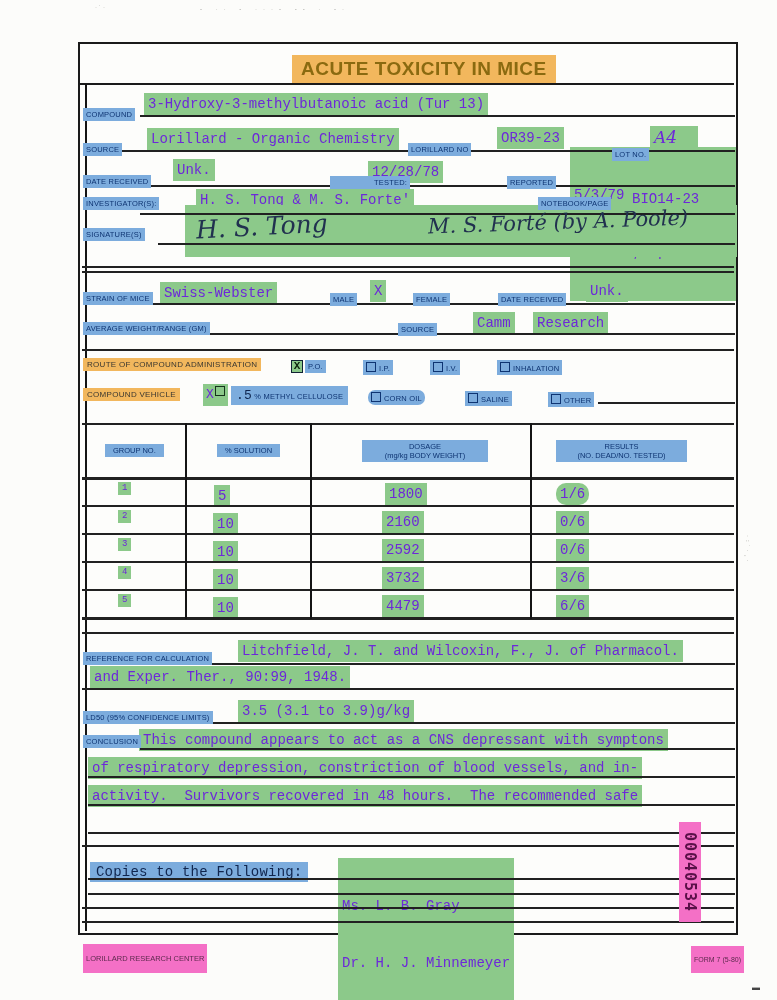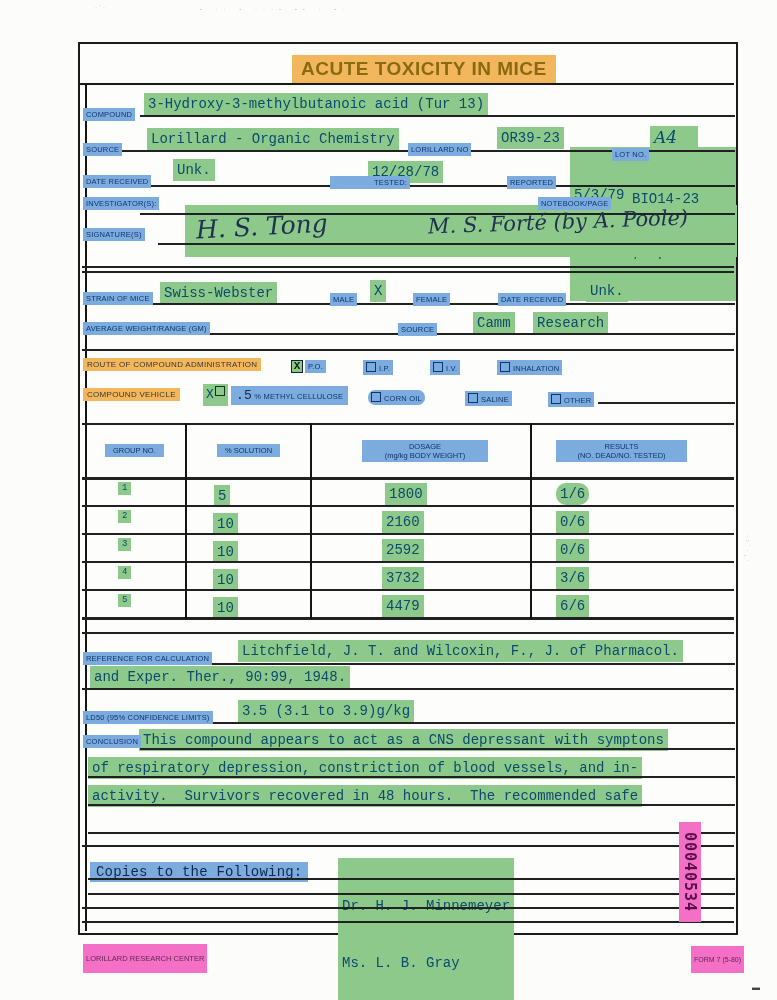--- a/index.html
+++ b/index.html
@@ -5,21 +5,21 @@
   html,body{margin:0;padding:0;background:#e8e8e6;}
   .page{position:relative;width:777px;height:1000px;background:#fcfcfa;overflow:hidden;
         font-family:"Liberation Sans",sans-serif;}
   .abs{position:absolute;}
   
   .form-frame{position:absolute;left:78px;top:42px;width:656px;height:889px;
               border:2.5px solid #1a1a1a;background:#fdfdfb;z-index:0;}
   .rule{position:absolute;background:#212121;height:1.5px;z-index:3;}
   .vline{position:absolute;background:#141414;width:2px;z-index:3;}
   
-  .hl-green{position:absolute;background:#8cc98a;color:#0c4a6e;z-index:2;
+  .hl-green{position:absolute;background:#8cc98a;color:#6d28d9;z-index:2;
             font-family:"Liberation Mono",monospace;font-size:14px;line-height:20px;
             padding:1px 4px;white-space:pre;}
   .hl-blue{position:absolute;background:#7cacdd;color:#0e3472;z-index:4;
            font-size:7.5px;letter-spacing:.2px;padding:2px 3px;white-space:nowrap;}
   .hl-orange{position:absolute;background:#f2b75d;color:#3a3730;z-index:4;
              font-size:8px;letter-spacing:.3px;padding:2px 4px;white-space:nowrap;}
   .hl-pink{position:absolute;background:#f470c6;z-index:4;color:#5e2a4e;
            font-size:7.5px;padding:10px 3px;white-space:nowrap;}
   .title-band{position:absolute;left:78px;top:42px;width:656px;height:41px;
               border-bottom:2px solid #1a1a1a;z-index:1;}
@@ -109,20 +109,21 @@
   <div class="hl-green" style="left:173px;top:159px;">Unk.</div>
   <div class="hl-blue" style="left:330px;top:176px;padding-left:44px;">TESTED:</div>
   <div class="hl-green" style="left:368px;top:161px;">12/28/78</div>
   <div class="hl-blue" style="left:507px;top:176px;">REPORTED</div>
   <div class="hl-green" style="left:570px;top:147px;width:158px;line-height:19px;">
     <div>5/3/79</div>
     <div>10/6/80, Update</div>
   </div>
 
   <div class="hl-blue" style="left:83px;top:197px;">INVESTIGATOR(S):</div>
+  <div class="hl-green" style="left:196px;top:189px;">H. S. Tong &amp; M. S. Forte'</div>
   <div class="hl-blue" style="left:538px;top:197px;">NOTEBOOK/PAGE</div>
   <div class="hl-green" style="left:628px;top:188px;">BIO14-23</div>
 
   <div class="hl-blue" style="left:83px;top:228px;">SIGNATURE(S)</div>
   <div class="hl-green" style="left:185px;top:205px;width:544px;height:50px;"></div>
   <div class="sig" style="left:196px;top:212px;font-size:25px;transform:rotate(-3deg);">H. S. Tong</div>
   <div class="sig" style="left:428px;top:210px;font-size:21px;transform:rotate(-2deg);">M. S. Forté (by A. Poole)</div>
 
   <div class="hl-blue" style="left:83px;top:292px;">STRAIN OF MICE</div>
   <div class="hl-green" style="left:160px;top:282px;">Swiss-Webster</div>
@@ -194,22 +195,22 @@
   <div class="hl-blue" style="left:83px;top:711px;">LD50 (95% CONFIDENCE LIMITS)</div>
   <div class="hl-green" style="left:238px;top:700px;">3.5 (3.1 to 3.9)g/kg</div>
 
   <div class="hl-blue" style="left:83px;top:735px;">CONCLUSION</div>
   <div class="hl-green" style="left:139px;top:729px;">This compound appears to act as a CNS depressant with symptons</div>
   <div class="hl-green" style="left:88px;top:757px;">of respiratory depression, constriction of blood vessels, and in-</div>
   <div class="hl-green" style="left:88px;top:785px;">activity.  Survivors recovered in 48 hours.  The recommended safe</div>
 
   <div class="hl-blue" style="left:90px;top:862px;font-family:'Liberation Mono',monospace;font-size:14px;color:#10264f;padding:2px 6px;">Copies to the Following:</div>
   <div class="hl-green" style="left:338px;top:858px;line-height:19px;">
+    <div>Ms. L. B. Gray</div>
     <div>Dr. H. J. Minnemeyer</div>
-    <div>Ms. L. B. Gray</div>
   </div>
 
   <div class="stamp">
     <div class="stamp-inner">00040534</div>
   </div>
 
   <div class="hl-pink" style="left:83px;top:944px;">LORILLARD RESEARCH CENTER</div>
   <div class="hl-pink" style="left:691px;top:946px;font-size:7px;">FORM 7 (5-80)</div>
 
 </div>

